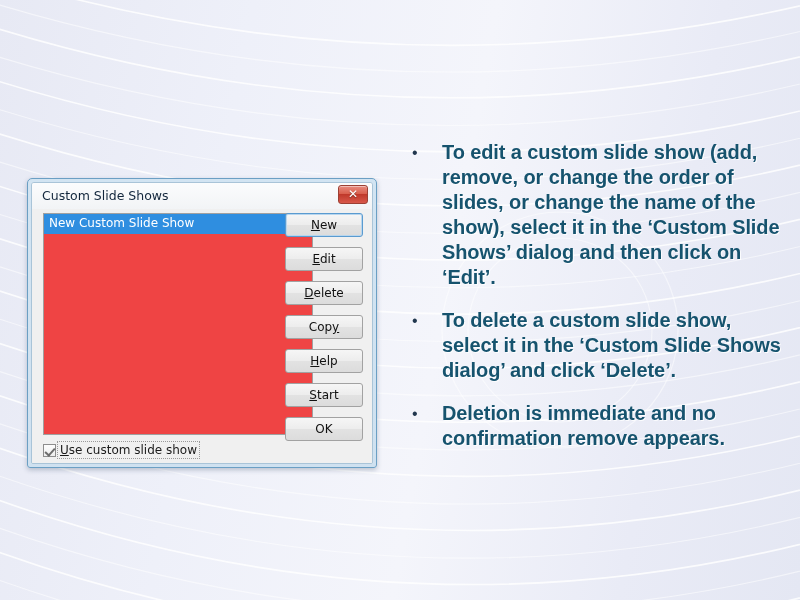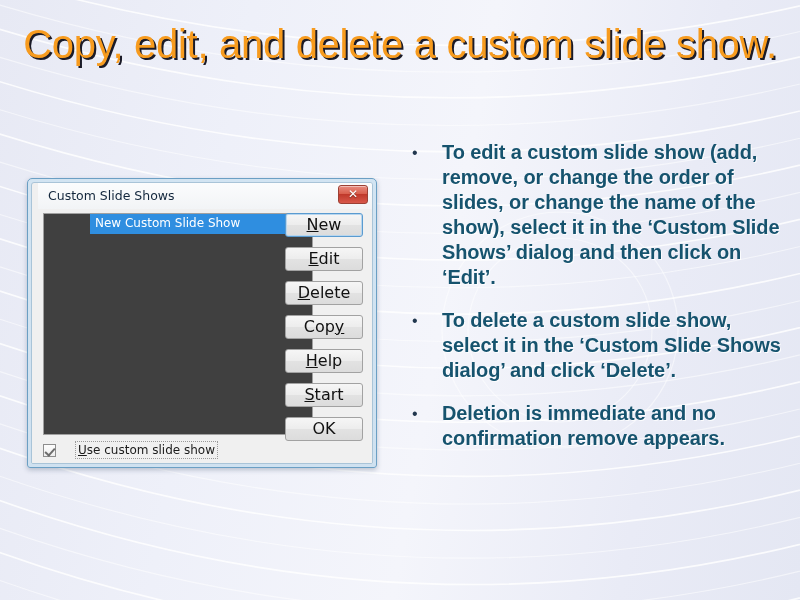--- a/index.html
+++ b/index.html
@@ -101,21 +101,20 @@
     background: #f0f0f0;
     border: 1px solid #a9c4d8;
     border-radius: 3px 3px 2px 2px;
     position: relative;
     overflow: hidden;
   }
   #titlebar {
     height: 26px;
     position: relative;
     background: linear-gradient(180deg, #fbfcfd 0%, #f2f4f6 100%);
-    margin-left: 6px;
   }
   #dialog-title {
     position: absolute;
     left: 10px;
     top: 5px;
     font-size: 12.5px;
     color: #12263c;
     font-family: "DejaVu Sans", sans-serif;
   }
   #close-btn {
@@ -148,42 +147,41 @@
     background: #f0f0f0;
     padding: 6px 9px 8px 11px;
   }
 
   #listbox {
     position: absolute;
     left: 11px;
     top: 4px;
     width: 270px;
     height: 222px;
-    background: #404040;
+    background: #ef4444;
     border: 1px solid #a0a0a0;
     overflow: hidden;
-    padding-left: 46px;
   }
   #list-item-selected {
     background: #2f8ee0;
     color: #ffffff;
     font-size: 12px;
     font-family: "DejaVu Sans", sans-serif;
     padding: 2px 0 3px 5px;
     line-height: 15px;
     cursor: pointer;
   }
 
   #checkbox-row {
     position: absolute;
     left: 11px;
     top: 232px;
     display: flex;
     align-items: center;
-    gap: 19px;
+    gap: 1px;
   }
   .cb-box {
     width: 13px;
     height: 13px;
     border: 1px solid #8d8d8d;
     background: linear-gradient(180deg, #fdfdfd 0%, #eeeeee 100%);
     position: relative;
     flex: 0 0 auto;
     cursor: pointer;
   }
@@ -215,21 +213,21 @@
     width: 78px;
   }
   .dlg-btn {
     display: block;
     width: 78px;
     height: 24px;
     margin-bottom: 10px;
     background: linear-gradient(180deg, #f6f6f6 0%, #ededed 48%, #e2e2e2 52%, #dcdcdc 100%);
     border: 1px solid #a2a2a2;
     border-radius: 3px;
-    font-size: 16px;
+    font-size: 12px;
     font-family: "DejaVu Sans", sans-serif;
     color: #111111;
     cursor: pointer;
     line-height: 22px;
     text-align: center;
   }
   .dlg-btn:last-child { margin-bottom: 12px; }
   .dlg-btn.default {
     border: 1px solid #5a9bd0;
     box-shadow: 0 0 0 1px #b8d6ee inset;
@@ -270,21 +268,20 @@
       <path d="M-60,454 Q420,643 900,489"></path>
       <path d="M-60,506 Q420,696 900,543"></path>
       <path d="M-60,558 Q420,749 900,597"></path>
     </g>
     <g fill="none" stroke="#ffffff" stroke-width="1.2" opacity="0.5">
       <circle cx="560" cy="330" r="118"></circle>
       <circle cx="560" cy="330" r="92"></circle>
     </g>
   </svg>
 
-  <div id="title">Copy, edit, and delete a custom slide show.</div>
 
   <div id="body-col">
 
     <div class="bullet-row">
       <span class="bullet-dot">•</span>
       <span class="bullet-text">To edit a custom slide show (add, remove, or change the order of slides, or change the name of the show), select it in the ‘Custom Slide Shows’ dialog and then click on ‘Edit’.</span>
     </div>
 
     <div class="bullet-row">
       <span class="bullet-dot">•</span>

